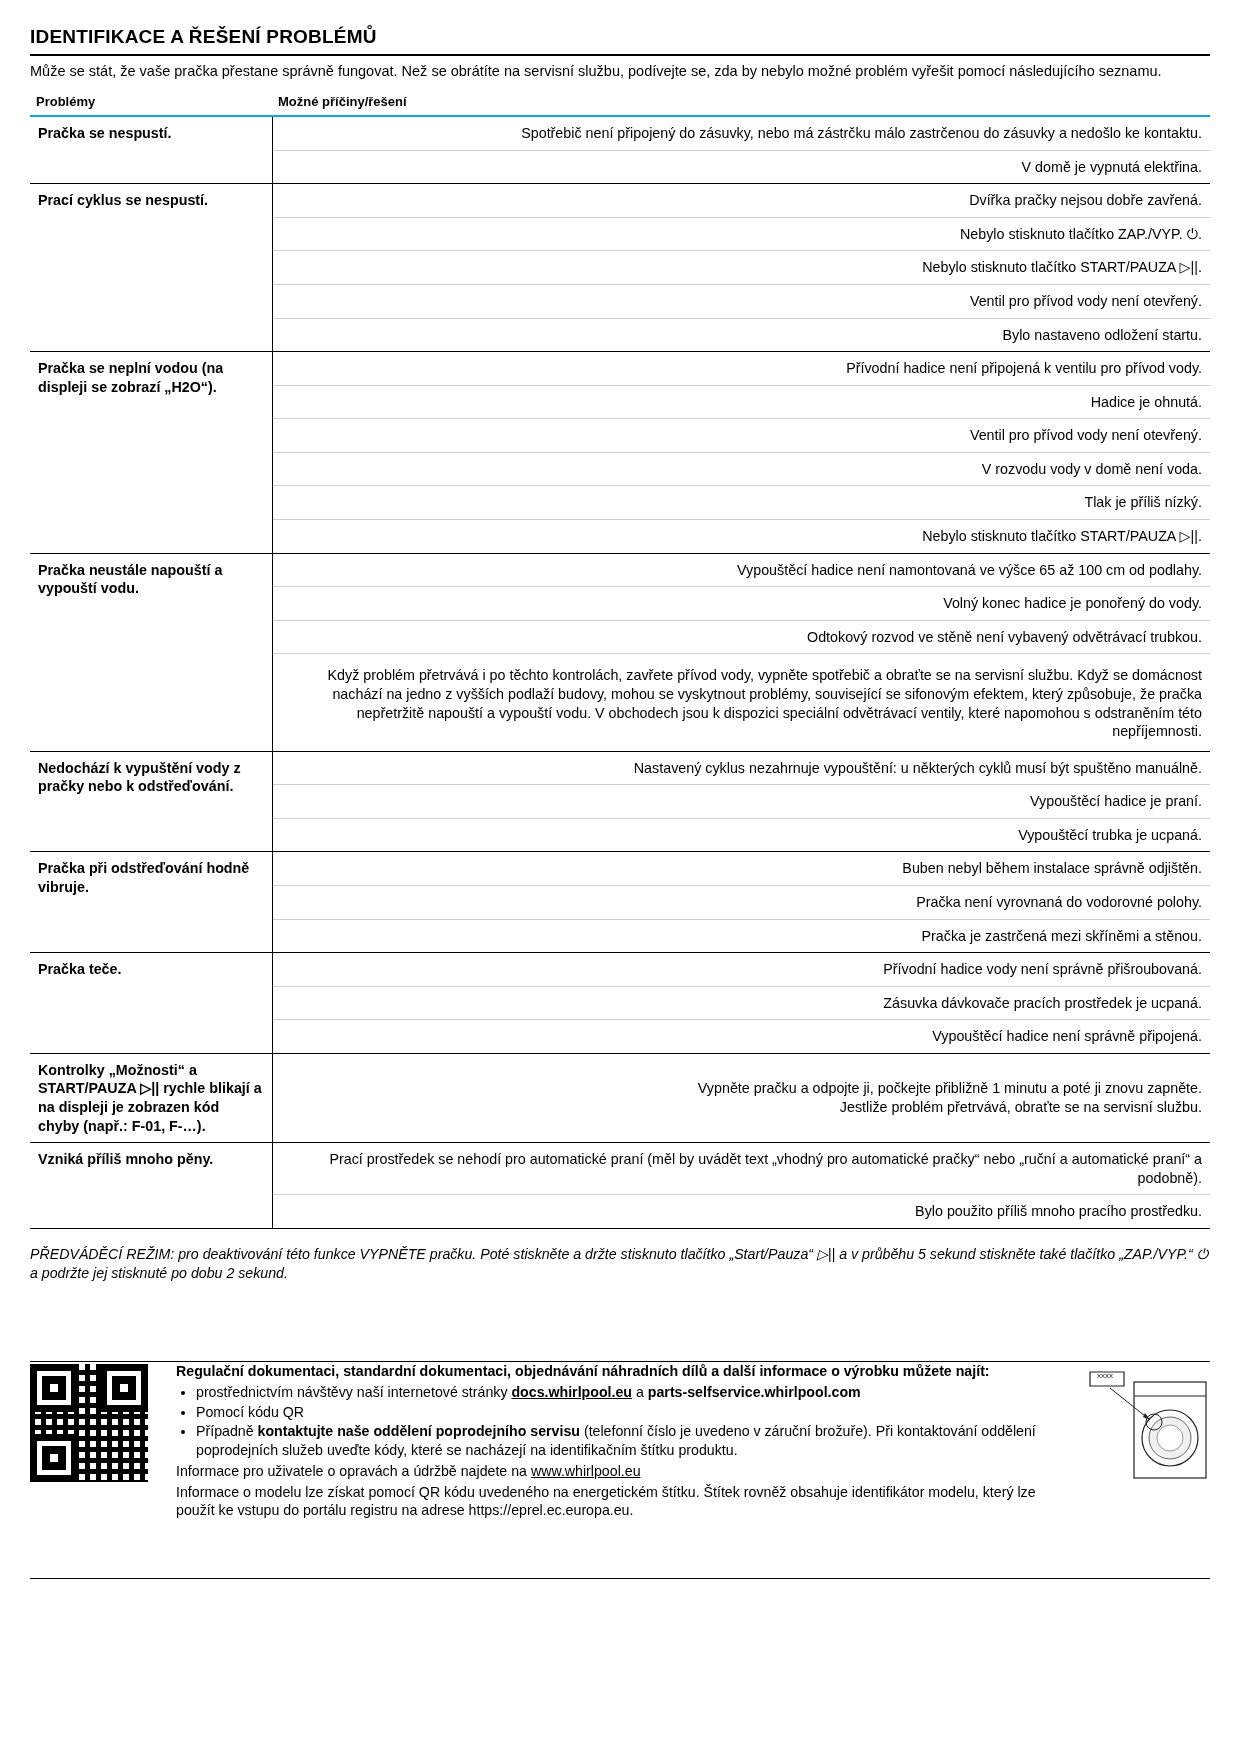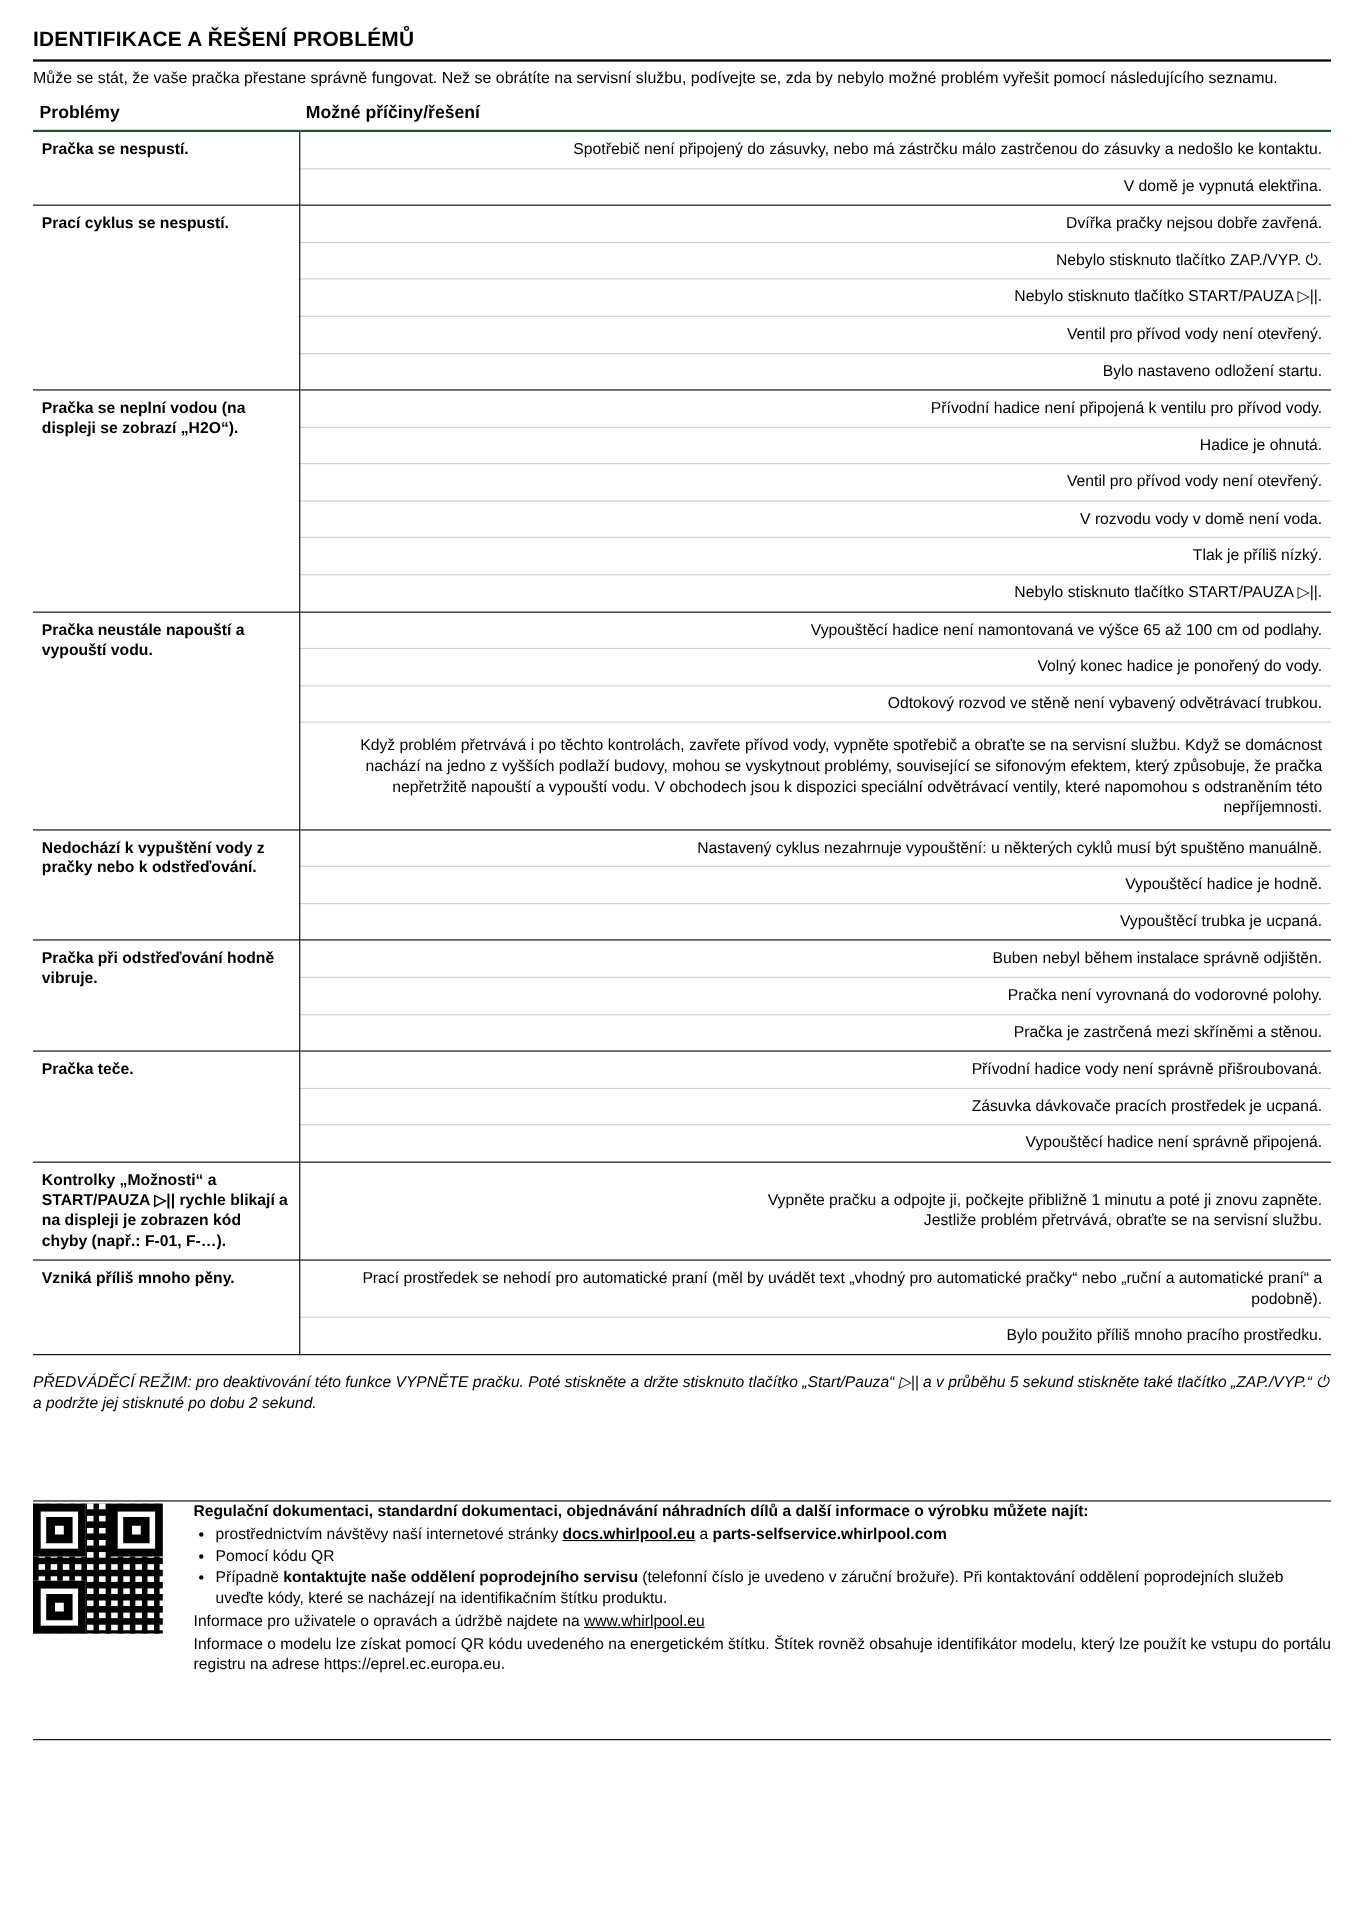--- a/index.html
+++ b/index.html
@@ -38,23 +38,23 @@
     width: 100%;
     border-collapse: collapse;
     table-layout: fixed;
     font-size: 14.3px;
   }
   table.tbl col.c1 { width: 242px; }
   table.tbl col.c2 { width: auto; }
   table.tbl th {
     text-align: left;
     font-weight: bold;
-    font-size: 16px;
+    font-size: 13px;
     padding: 3px 6px 6px 6px;
-    border-bottom: 2px solid #14532d;
+    border-bottom: 2px solid #0ea5e9;
     vertical-align: bottom;
   }
   table.tbl td {
     vertical-align: top;
     padding: 7px 8px 7px 8px;
     line-height: 1.3;
   }
   td.prob {
     font-weight: bold;
     vertical-align: middle;
@@ -224,21 +224,21 @@
       </tr>
       <tr class="grp-last">
         <td class="cause" style="padding-top:12px;padding-bottom:10px;">Když problém přetrvává i po těchto kontrolách, zavřete přívod vody, vypněte spotřebič a obraťte se na servisní službu. Když se domácnost nachází na jedno z vyšších podlaží budovy, mohou se vyskytnout problémy, související se sifonovým efektem, který způsobuje, že pračka nepřetržitě napouští a vypouští vodu. V obchodech jsou k dispozici speciální odvětrávací ventily, které napomohou s odstraněním této nepříjemnosti.</td>
       </tr>
 
       <tr>
         <td class="prob" rowspan="3">Nedochází k vypuštění vody z pračky nebo k odstřeďování.</td>
         <td class="cause">Nastavený cyklus nezahrnuje vypouštění: u některých cyklů musí být spuštěno manuálně.</td>
       </tr>
       <tr>
-        <td class="cause">Vypouštěcí hadice je hodně.</td>
+        <td class="cause">Vypouštěcí hadice je praní.</td>
       </tr>
       <tr class="grp-last">
         <td class="cause">Vypouštěcí trubka je ucpaná.</td>
       </tr>
 
       <tr>
         <td class="prob" rowspan="3">Pračka při odstřeďování hodně vibruje.</td>
         <td class="cause">Buben nebyl během instalace správně odjištěn.</td>
       </tr>
       <tr>
@@ -297,16 +297,31 @@
         <li>
           Případně <span class="b">kontaktujte naše oddělení poprodejního servisu</span> (telefonní číslo je uvedeno v záruční brožuře). Při kontaktování oddělení poprodejních služeb uveďte kódy, které se nacházejí na identifikačním štítku produktu.
         </li>
       </ul>
       <div class="line">
         Informace pro uživatele o opravách a údržbě najdete na <span class="u">www.whirlpool.eu</span>
       </div>
       <div class="line">Informace o modelu lze získat pomocí QR kódu uvedeného na energetickém štítku. Štítek rovněž obsahuje identifikátor modelu, který lze použít ke vstupu do portálu registru na adrese https://eprel.ec.europa.eu.</div>
     </div>
 
+    <div class="machine">
+      <svg width="122" height="118" viewBox="0 0 122 118">
+        <rect x="46" y="16" width="72" height="96" fill="#fff" stroke="#222" stroke-width="1.2"></rect>
+        <line x1="46" y1="30" x2="118" y2="30" stroke="#222" stroke-width="1"></line>
+        <circle cx="82" cy="72" r="28" fill="#fff" stroke="#222" stroke-width="1.2"></circle>
+        <circle cx="82" cy="72" r="21" fill="#f0f0f0" stroke="#666" stroke-width="1"></circle>
+        <circle cx="82" cy="72" r="13" fill="#fff" stroke="#999" stroke-width="1"></circle>
+        <ellipse cx="10" cy="10" rx="0" ry="0"></ellipse>
+        <path d="M2 8 l34 0 l0 14 l-34 0 z" fill="#fff" stroke="#222" stroke-width="1.2" transform="translate(0,-2)"></path>
+        <text x="9" y="12" font-family="Liberation Sans, sans-serif" font-size="8" fill="#222">xxxx</text>
+        <line x1="22" y1="22" x2="62" y2="54" stroke="#222" stroke-width="1"></line>
+        <polygon points="62,54 55,51 57,47" fill="#222"></polygon>
+        <circle cx="66" cy="56" r="8" fill="none" stroke="#222" stroke-width="1"></circle>
+      </svg>
+    </div>
   </div>
 
   <div class="bottomrule-end"></div>
 </div>
 
 </body></html>

